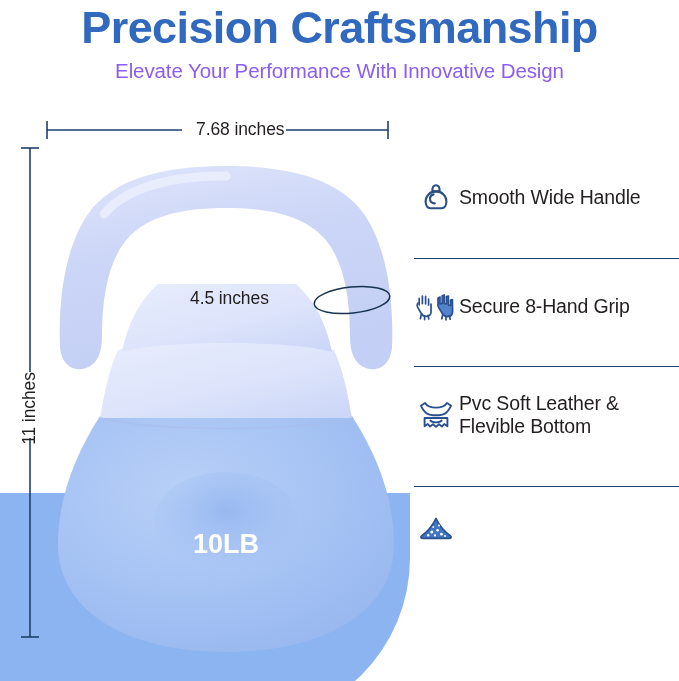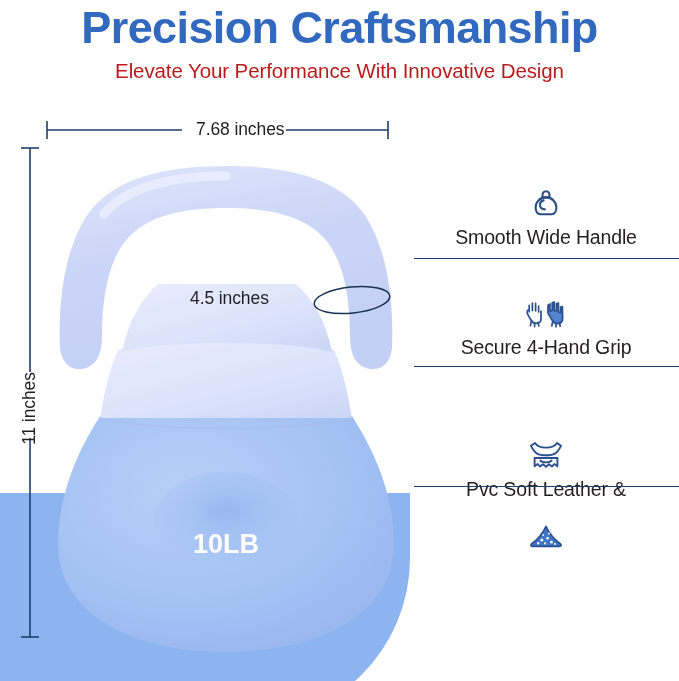--- a/index.html
+++ b/index.html
@@ -36,21 +36,21 @@
     white-space: nowrap;
   }
   #subtitle {
     position: absolute;
     left: 0; top: 59px;
     width: 679px;
     text-align: center;
     font-size: 20.5px;
     font-weight: 400;
     letter-spacing: -0.1px;
-    color: #b91c1c;
+    color: #8b5cf6;
     white-space: nowrap;
   }
 
   
   #floor {
     position: absolute;
     left: -40px;
     top: 493px;
     width: 450px;
     height: 230px;
@@ -99,21 +99,20 @@
     left: 413px;
     top: 180px;
     width: 266px;
   }
   .feature-row {
     position: absolute;
     left: 0;
     display: flex;
     align-items: center;
     width: 266px;
-    flex-direction: column;
   }
   .feature-icon {
     width: 46px;
     flex: 0 0 46px;
     display: flex;
     align-items: center;
     justify-content: center;
   }
   .feature-label {
     font-size: 19.5px;
@@ -125,21 +124,21 @@
     position: absolute;
     left: 1px;
     width: 265px;
     height: 0;
     border-top: 1.4px solid #1e3f6b;
   }
   #feature-0 { top: 0px; }
   #div-0     { top: 78px; }
   #feature-1 { top: 110px; }
   #div-1     { top: 186px; }
-  #feature-2 { top: 212px; margin-top: 40px; }
+  #feature-2 { top: 212px; }
   #div-2     { top: 306px; }
   #feature-3 { top: 334px; }
 </style>
 </head>
 <body>
 
 <div id="header">
   <div id="title">Precision Craftsmanship</div>
   <div id="subtitle">Elevate Your Performance With Innovative Design</div>
 </div>
@@ -262,35 +261,36 @@
           <path d="M5.2 24.6 L4.4 28.6 M8.6 26.2 L8.6 29.6 M12.0 25.4 L12.8 29.0"></path>
         </g>
         <g fill="#3f76c6" fill-opacity="0.9" stroke="#2a5090">
           <path d="M22.0 14.6 L22.0 8.2 L24.0 7.0 L24.0 14.0 L26.2 13.4 L26.2 5.8 L28.2 5.0 L28.2 13.6 L30.4 13.8 L30.4 6.6 L32.4 6.0 L32.4 15.0 L34.6 15.6 L34.6 10.0 L36.4 9.6 L36.6 21.6 C36.6 24.6 34.6 26.6 31.6 26.6 C29.2 26.6 27.2 25.2 26.0 23.0 L23.2 18.4 C22.0 16.4 21.4 15.4 22.0 14.6 Z"></path>
         </g>
         <g stroke="#2a5090">
           <path d="M26.6 25.0 L25.8 28.8 M30.0 26.6 L30.0 29.8 M33.4 25.6 L34.2 29.2"></path>
         </g>
       </svg>
     </span>
-    <span class="feature-label">Secure 4-Hand Grip</span>
+    <span class="feature-label">Secure 8-Hand Grip</span>
   </div>
 
   <div class="divider" id="div-1"></div>
 
   <div class="feature-row" id="feature-2">
     <span class="feature-icon">
       <svg width="40" height="34" viewBox="0 0 40 34" fill="none" stroke="#2a5090" stroke-width="1.9" stroke-linecap="round" stroke-linejoin="round">
         <path d="M5.0 7.8 L9.0 5.0 C13.0 11.2 27.0 11.2 31.0 5.0 L35.0 7.8 C31.0 16.0 27.6 17.2 20.0 17.2 C12.4 17.2 9.0 16.0 5.0 7.8 Z"></path>
         <path d="M8.6 20.0 L31.4 20.0 L31.4 28.2 L28.2 26.0 L26.0 28.6 L23.0 26.2 L20.0 28.8 L17.0 26.2 L14.0 28.6 L11.8 26.0 L8.6 28.2 Z"></path>
         <path d="M14.4 22.6 C16.4 25.0 23.6 25.0 25.6 22.6"></path>
       </svg>
     </span>
     <span class="feature-label">
       <span>Pvc Soft Leather &amp;</span><br>
+      <span>Flevible Bottom</span>
     </span>
   </div>
 
   <div class="divider" id="div-2"></div>
 
   <div class="feature-row" id="feature-3">
     <span class="feature-icon">
       <svg width="36" height="30" viewBox="0 0 36 30" fill="none">
         <path d="M18.0 4.4 C20.6 10.0 26.0 17.4 32.6 22.0 C33.6 22.8 33.2 24.4 31.8 24.4 L4.2 24.4 C2.8 24.4 2.4 22.8 3.4 22.0 C10.0 17.4 15.4 10.0 18.0 4.4 Z" fill="#3f76c6" stroke="#2a5090" stroke-width="1.6" stroke-linejoin="round"></path>
         <g fill="#ffffff">

